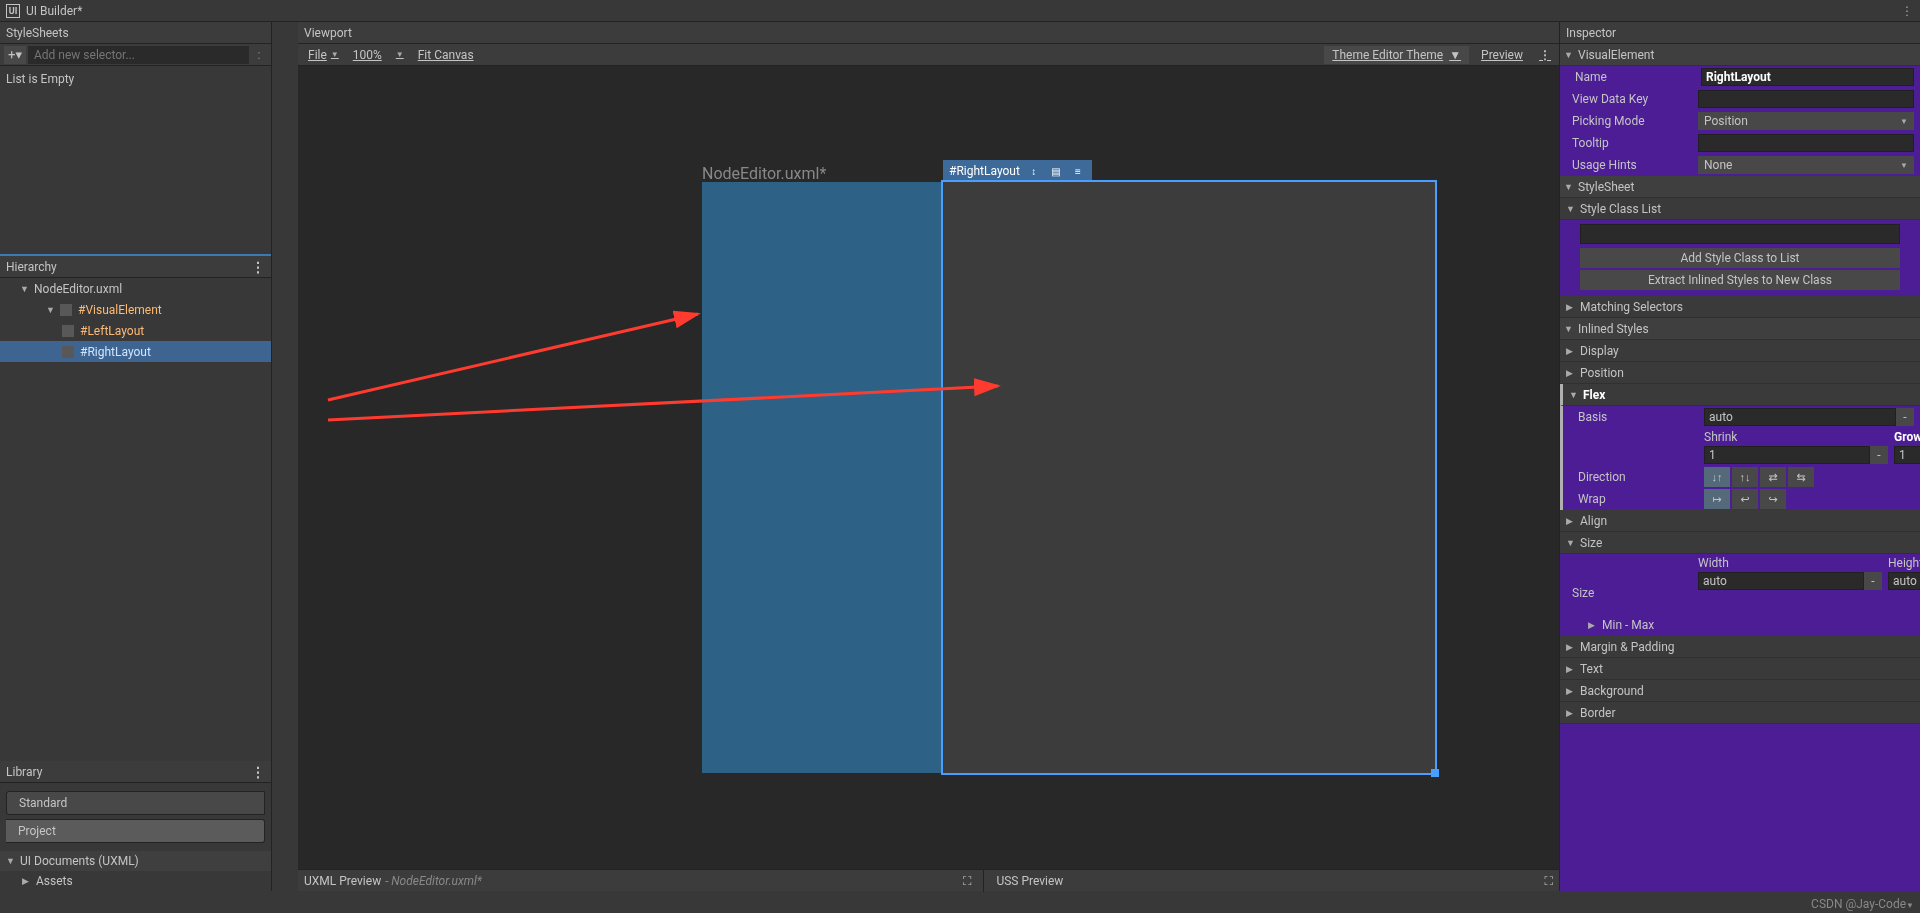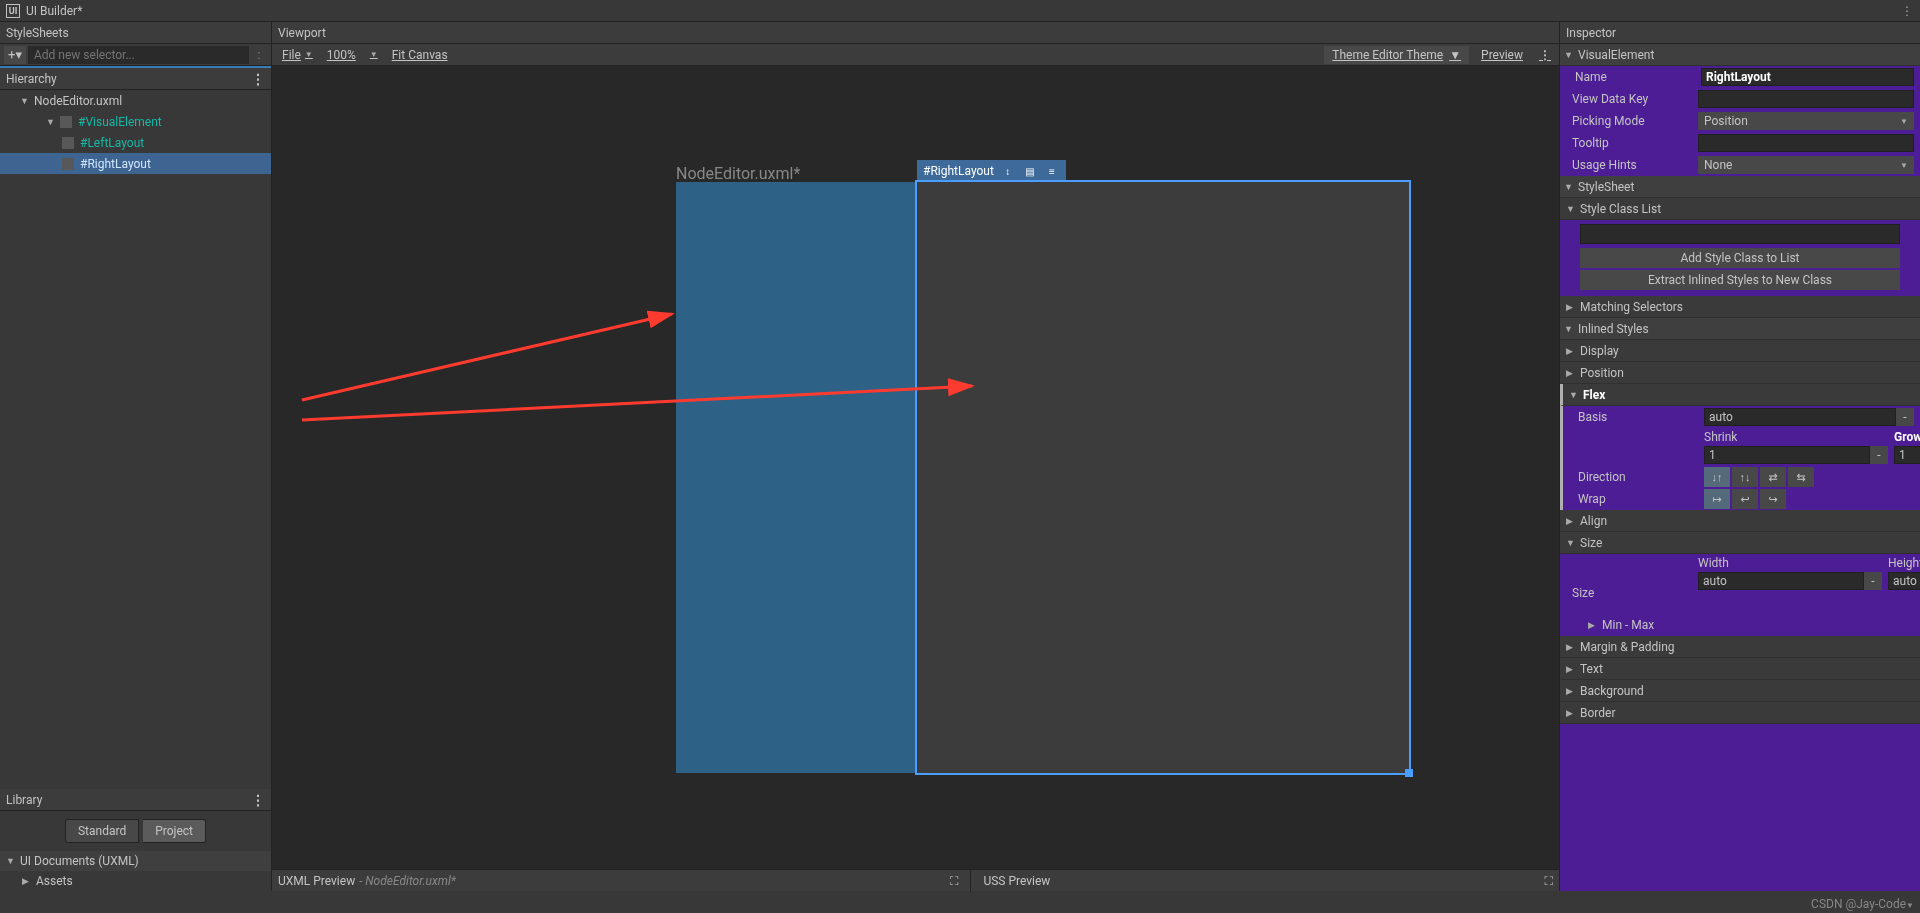--- a/index.html
+++ b/index.html
@@ -26,36 +26,36 @@
 .ss-sep{height:2px;background:#3b7bb3;}
 
 .hier-body{flex:1;}
 .tree-row{height:21px;display:flex;align-items:center;padding-left:6px;cursor:pointer;}
 .tree-row.sel{background:#3e6492;color:#fff;}
 .tree-row .arrow{width:14px;color:#aaa;font-size:9px;}
 .tree-row .sq{width:12px;height:12px;background:#585858;margin-right:6px;}
 .tree-row.indent1{padding-left:20px}
 .tree-row.indent2{padding-left:46px}
 .tree-row.indent3{padding-left:62px}
-.tree-row .nm{color:#14b8a6;}
+.tree-row .nm{color:#fdba74;}
 .tree-row.sel .nm{color:#cfe5ff;}
 
 .lib-body{flex:0 0 auto;}
-.tab-group{display:flex;justify-content:center;padding:8px 6px;gap:4px;}
+.tab-group{display:flex;justify-content:center;padding:8px 6px;gap:4px;flex-direction:column;}
 .tab-btn{padding:4px 12px;background:#484848;border:1px solid #232323;cursor:pointer;}
 .tab-btn.active{background:#5b5b5b;}
 .tab-btn:first-child{border-radius:3px 0 0 3px}
 .tab-btn:last-child{border-radius:0 3px 3px 0;border-left:none;}
 .lib-section{height:20px;background:#3f3f3f;display:flex;align-items:center;padding:0 6px;}
 .lib-section .arrow{width:14px;color:#aaa;font-size:9px;}
 .lib-item{height:20px;display:flex;align-items:center;padding-left:22px;}
 .lib-item .arrow{width:14px;color:#aaa;font-size:9px;}
 
 
-.center-col{flex:1;display:flex;flex-direction:column;background:#303030;border-right:1px solid #232323;position:relative;}
+.center-col{flex:1;display:flex;flex-direction:column;background:#303030;border-right:1px solid #232323;position:relative;margin-left:26px;}
 .center-header{height:22px;background:#3c3c3c;border-bottom:1px solid #232323;display:flex;align-items:center;padding:0 6px;}
 .vp-toolbar{height:22px;background:#3c3c3c;border-bottom:1px solid #232323;display:flex;align-items:center;padding:0 4px;gap:2px;text-decoration:underline;}
 .vp-toolbar .dd{padding:2px 6px;background:#3c3c3c;display:flex;align-items:center;gap:4px;cursor:pointer;height:18px;}
 .vp-toolbar .dd .caret{font-size:8px;color:#aaa;}
 .vp-toolbar .spacer{flex:1;}
 .vp-toolbar .theme-dd{background:#484848;padding:2px 8px;height:18px;display:flex;align-items:center;gap:6px;cursor:pointer;}
 .vp-toolbar .preview-btn{padding:2px 10px;background:#3c3c3c;height:18px;display:flex;align-items:center;cursor:pointer;}
 .vp-toolbar .more{padding:0 4px;cursor:pointer;font-weight:bold;}
 
 .canvas-area{flex:1;background:#282828;position:relative;overflow:hidden;}
@@ -130,20 +130,23 @@
 
   <div class="left-col">
     <div class="panel-header">
       <span>StyleSheets</span>
     </div>
     <div class="ss-toolbar">
       <div class="add">+▾</div>
       <input type="text" placeholder="Add new selector..." style="">
       <div class="colon">:</div>
     </div>
+    <div class="ss-body">
+      <span>List is Empty</span>
+    </div>
     <div class="ss-sep"></div>
 
     <div class="panel-header section">
       <span>Hierarchy</span>
       <span class="more">⋮</span>
     </div>
     <div class="hier-body" style="height:252px;">
       <div class="tree-row indent1">
         <span class="arrow">▼</span>
         <span>NodeEditor.uxml</span>

